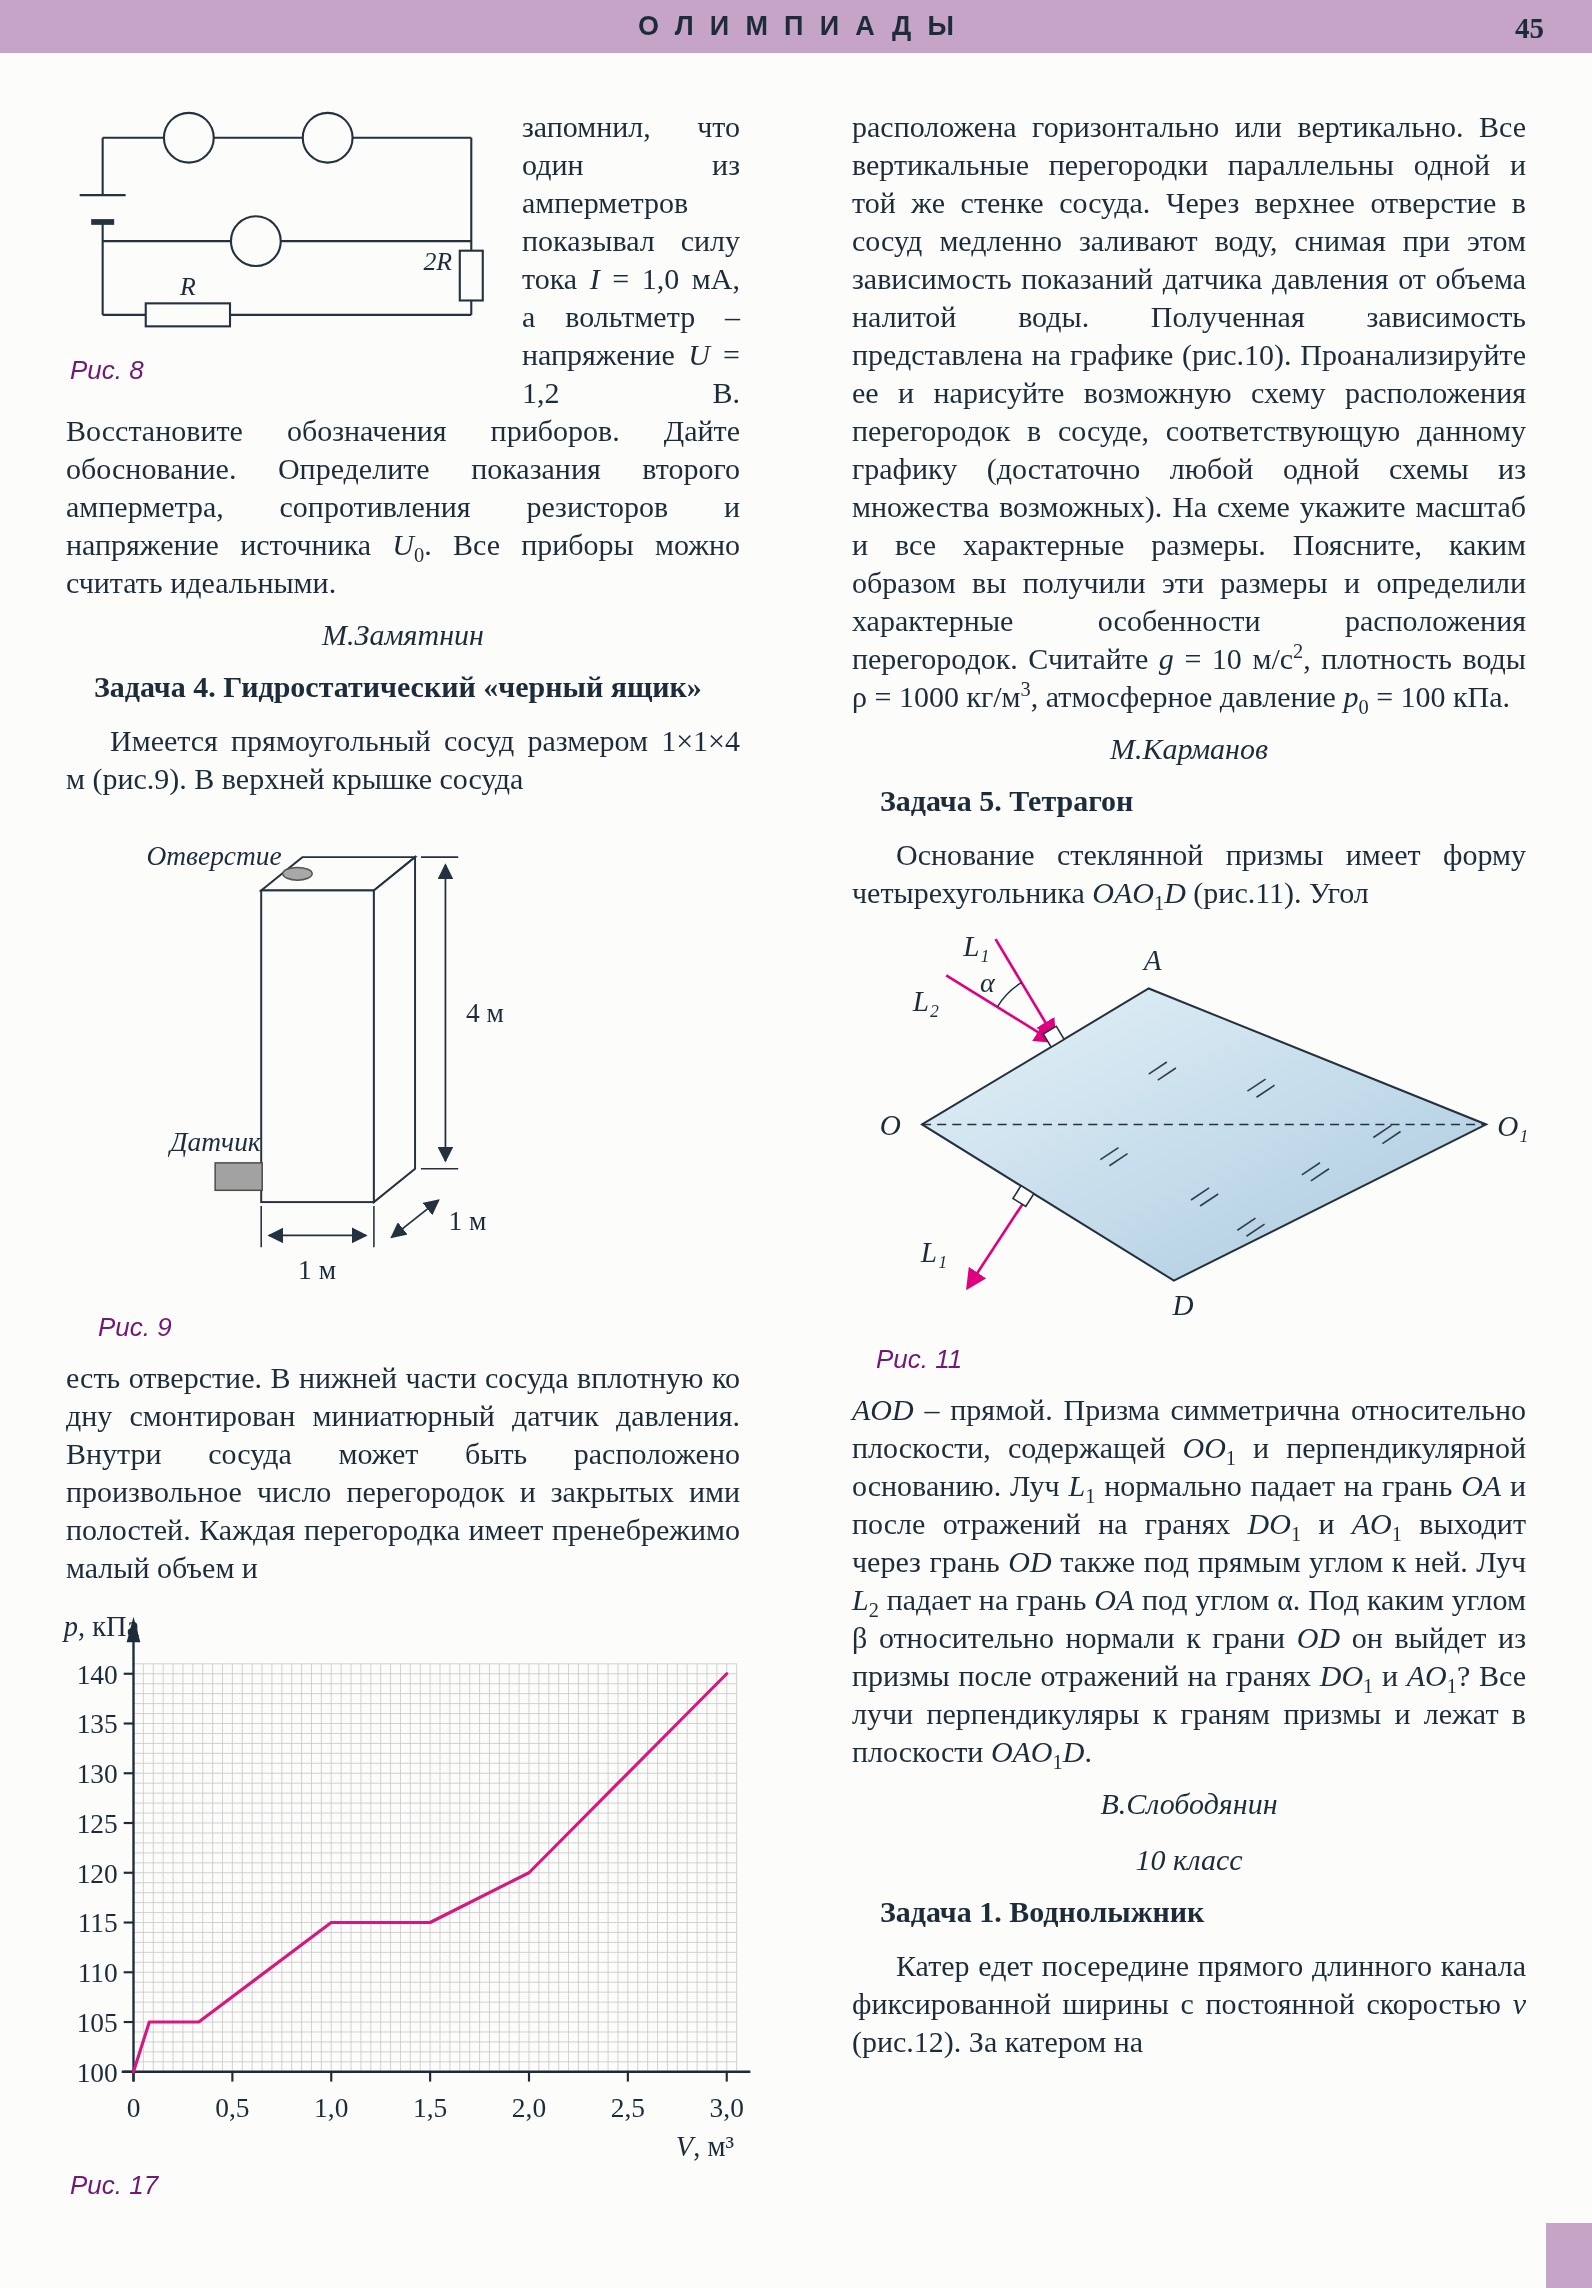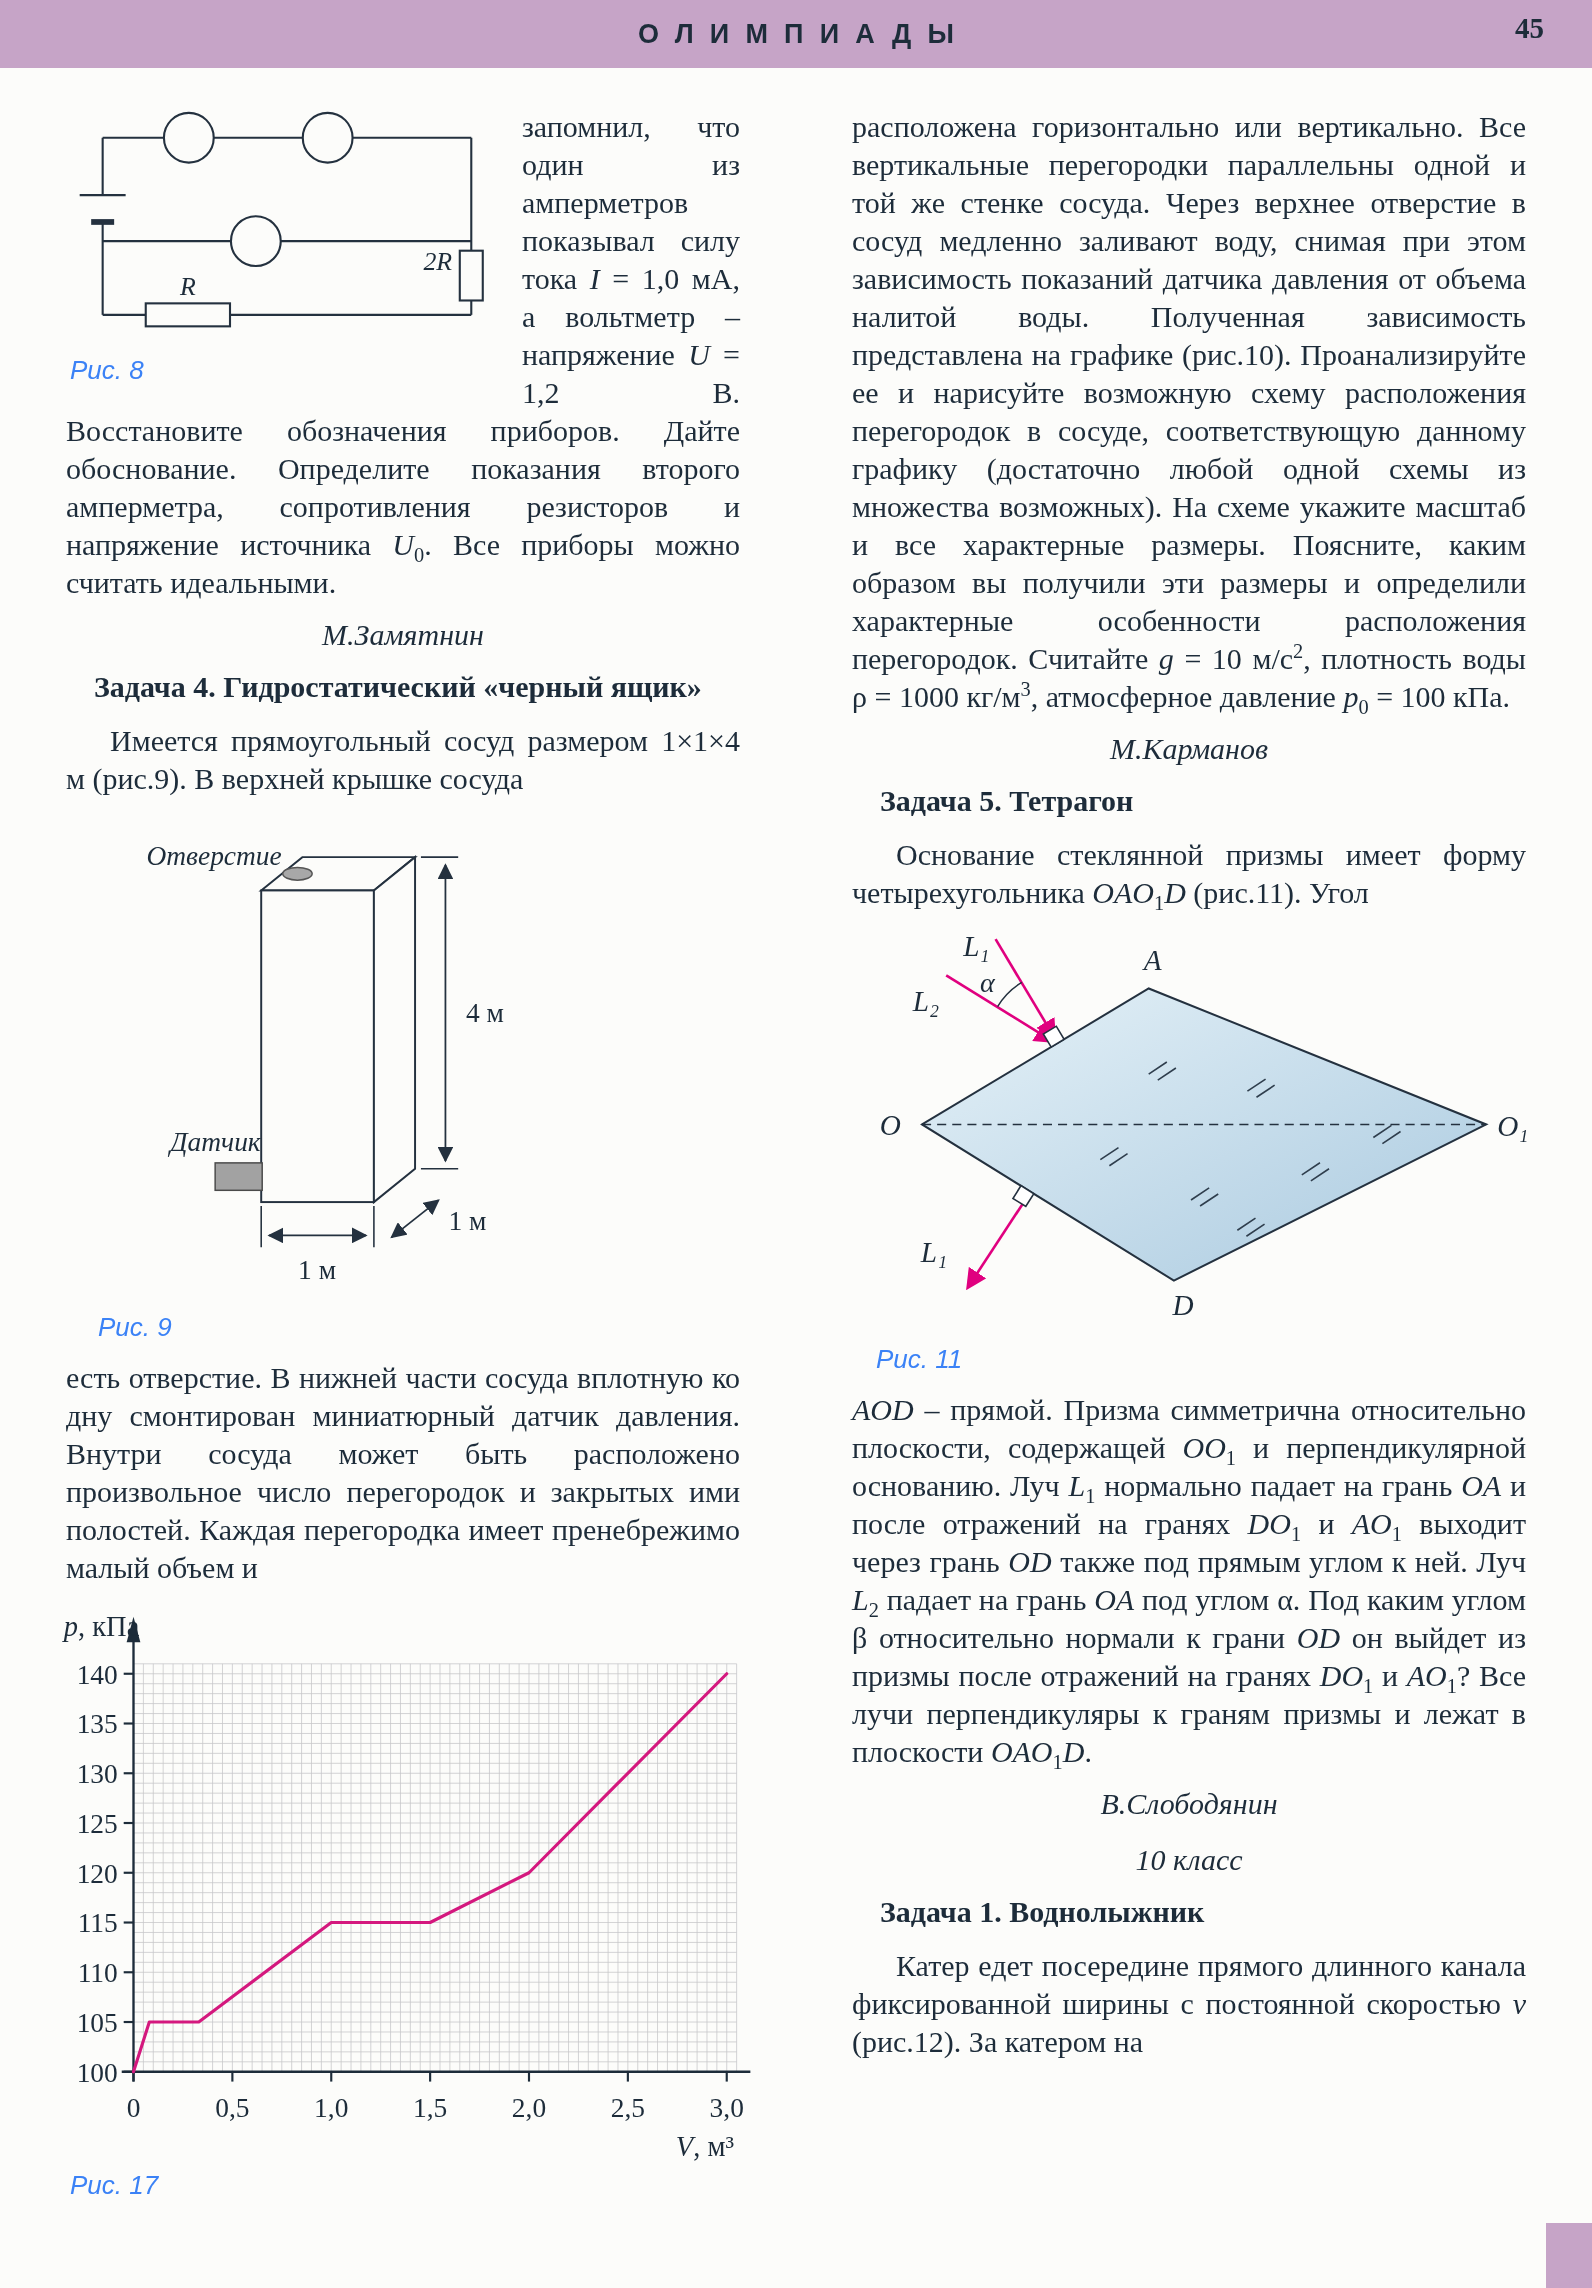--- a/index.html
+++ b/index.html
@@ -7,21 +7,21 @@
   body {
     width: 1592px; height: 2289px;
     background: #fcfcfa;
     font-family: "Liberation Serif", serif;
     color: #1d2c3a;
     position: relative;
     overflow: hidden;
   }
   .topbar {
     position: absolute; top: 0; left: 0;
-    width: 1592px; height: 68px;
+    width: 1592px; height: 53px;
     background: #c6a4c7;
     display: flex; align-items: center;
   }
   .header-title {
     flex: 1; text-align: center;
     font-family: "Liberation Sans", sans-serif;
     font-weight: bold; font-size: 27px;
     letter-spacing: 0.6em; padding-left: 0.6em;
     color: #1d2c3a;
   }
@@ -51,21 +51,21 @@
   }
   .grade {
     text-align: center; font-style: italic;
     font-size: 30px; margin: 22px 0 14px 0;
   }
   .fig { margin: 14px 0 10px 0; }
   .fig8-float { float: left; width: 450px; margin: 4px 22px 4px 0; }
   .fig-caption {
     font-family: "Liberation Sans", sans-serif;
     font-style: italic; font-size: 26px;
-    margin-top: 4px; color: #3b82f6;
+    margin-top: 4px; color: #701a75;
   }
   .cap-ind-20 { margin-left: 20px; }
   .cap-ind-60 { margin-left: 48px; }
   .cap-ind-40 { margin-left: 40px; }
   svg text { font-family: "Liberation Serif", serif; fill: #1d2c3a; }
   sub, sup { font-size: 68%; line-height: 0; }
   .corner-block {
     position: absolute; right: 0; bottom: 0;
     width: 46px; height: 66px; background: #c6a4c7;
   }

